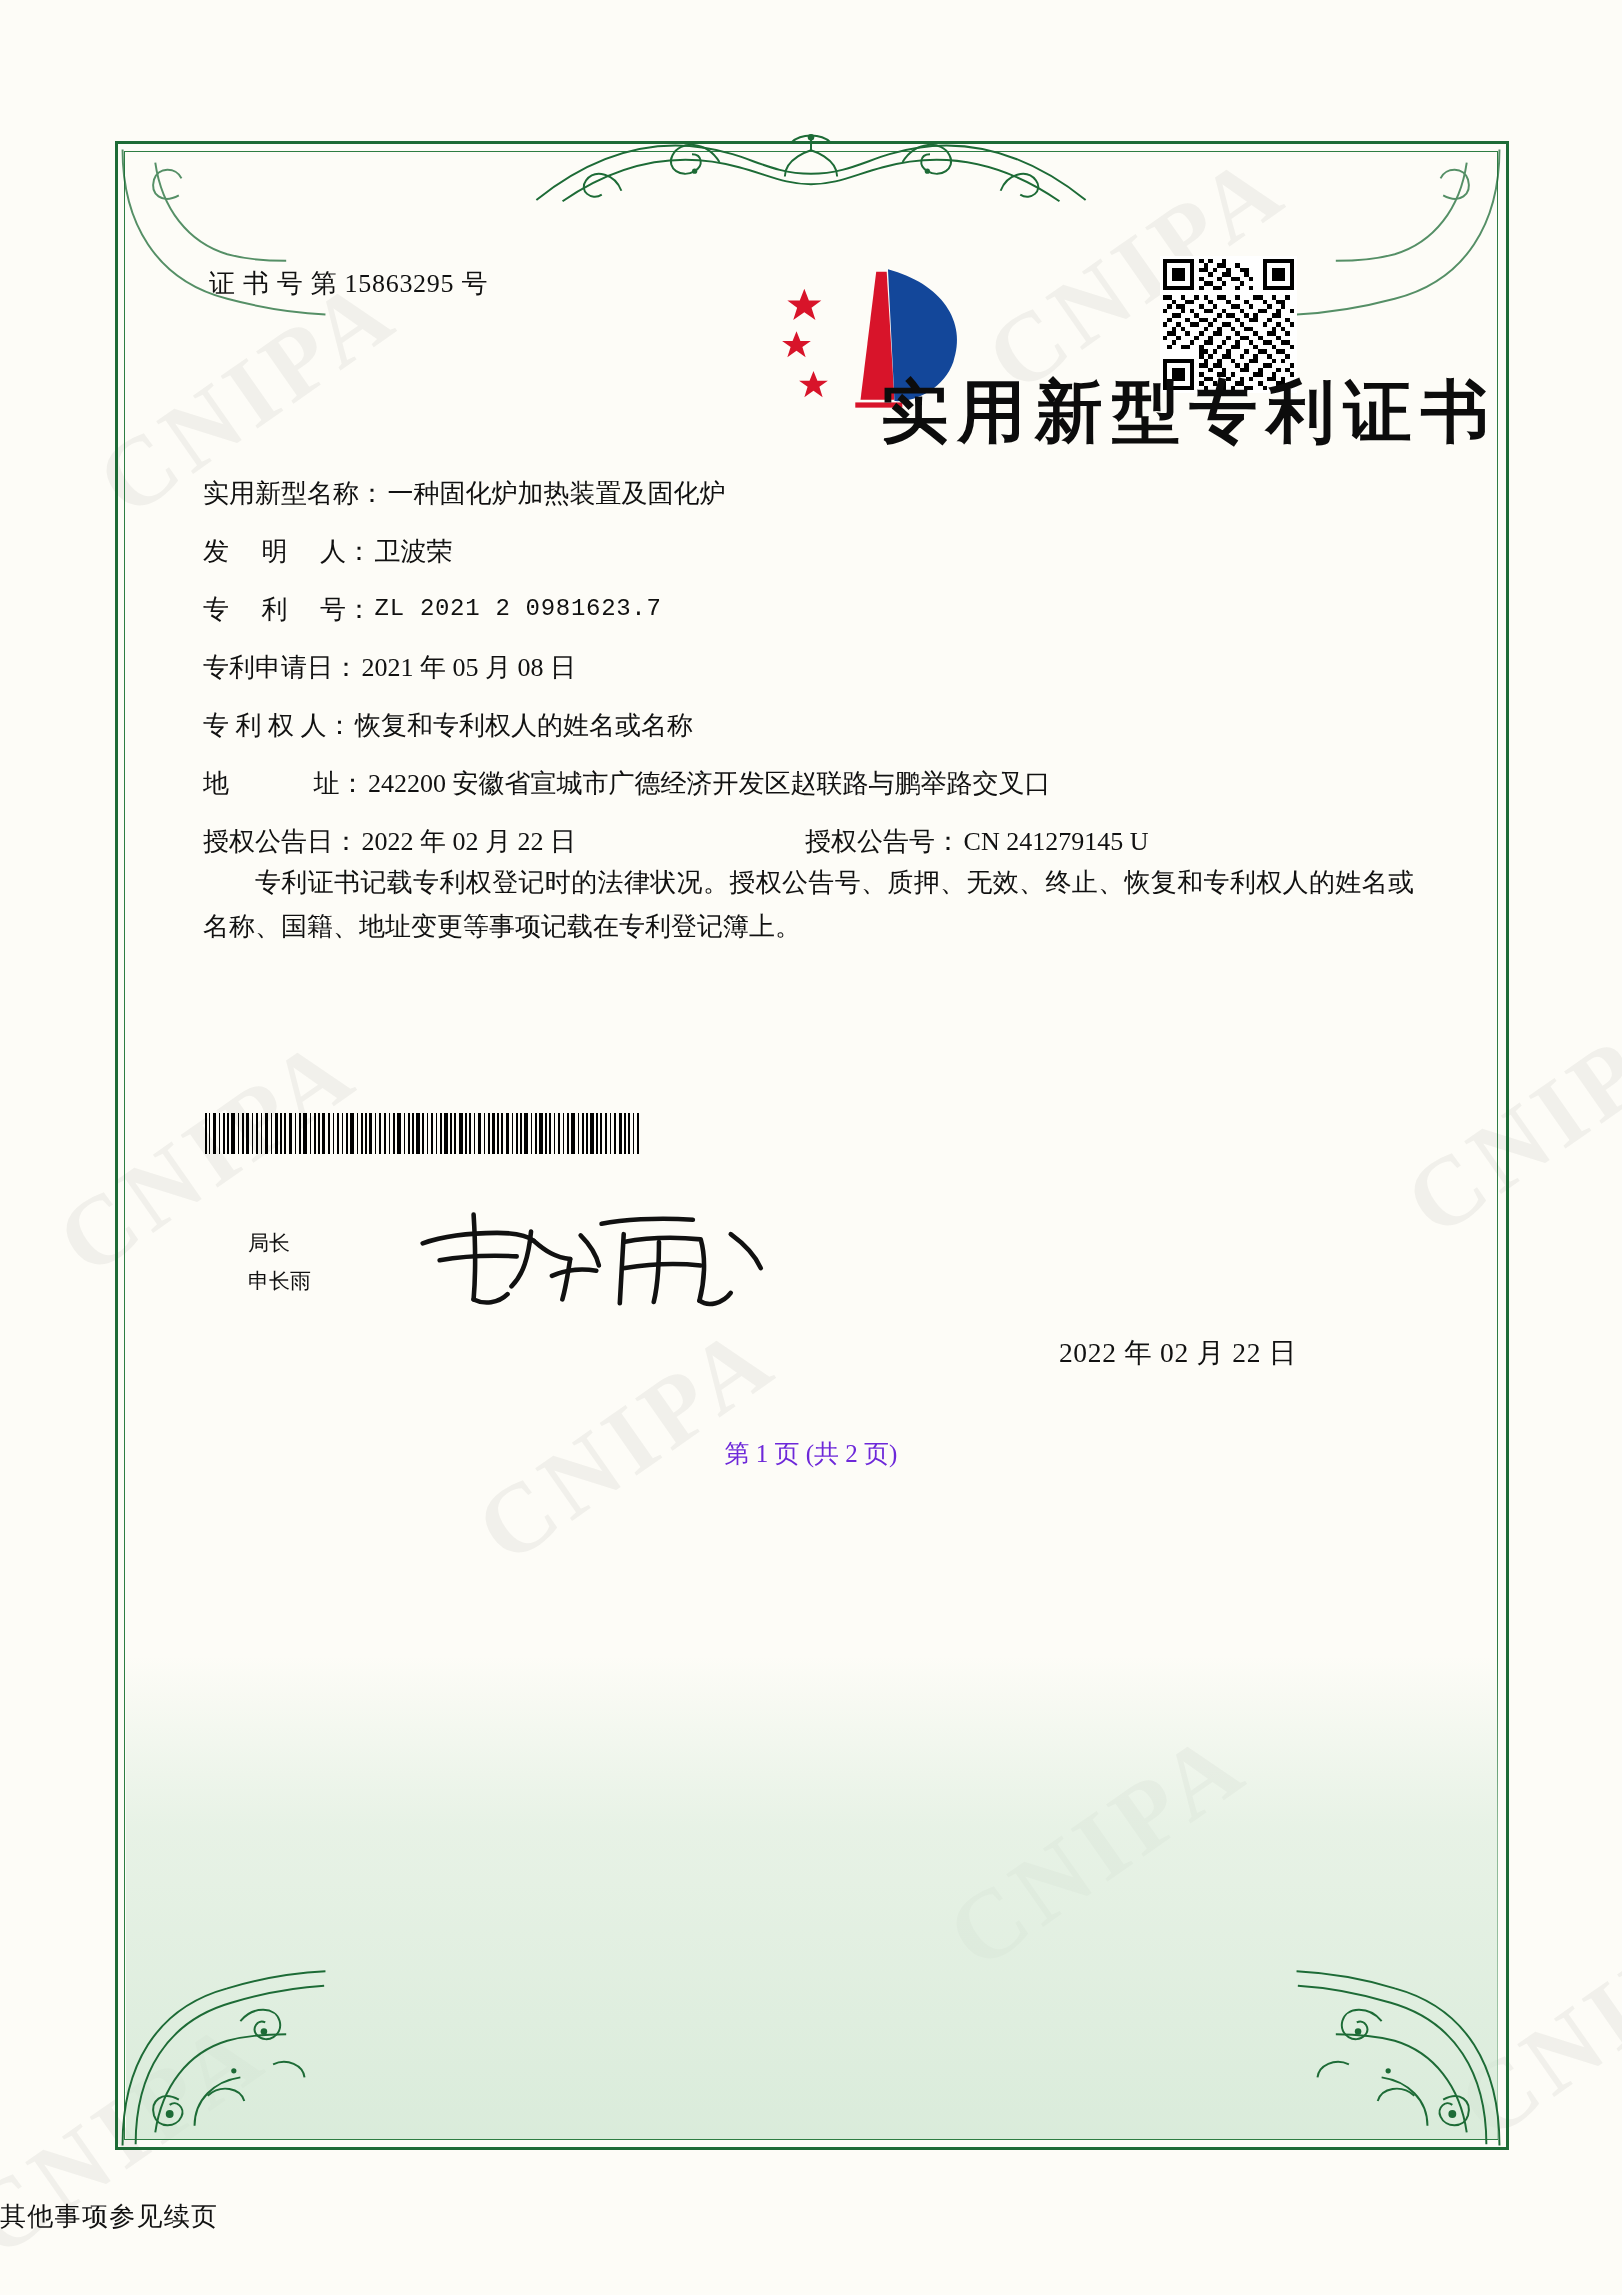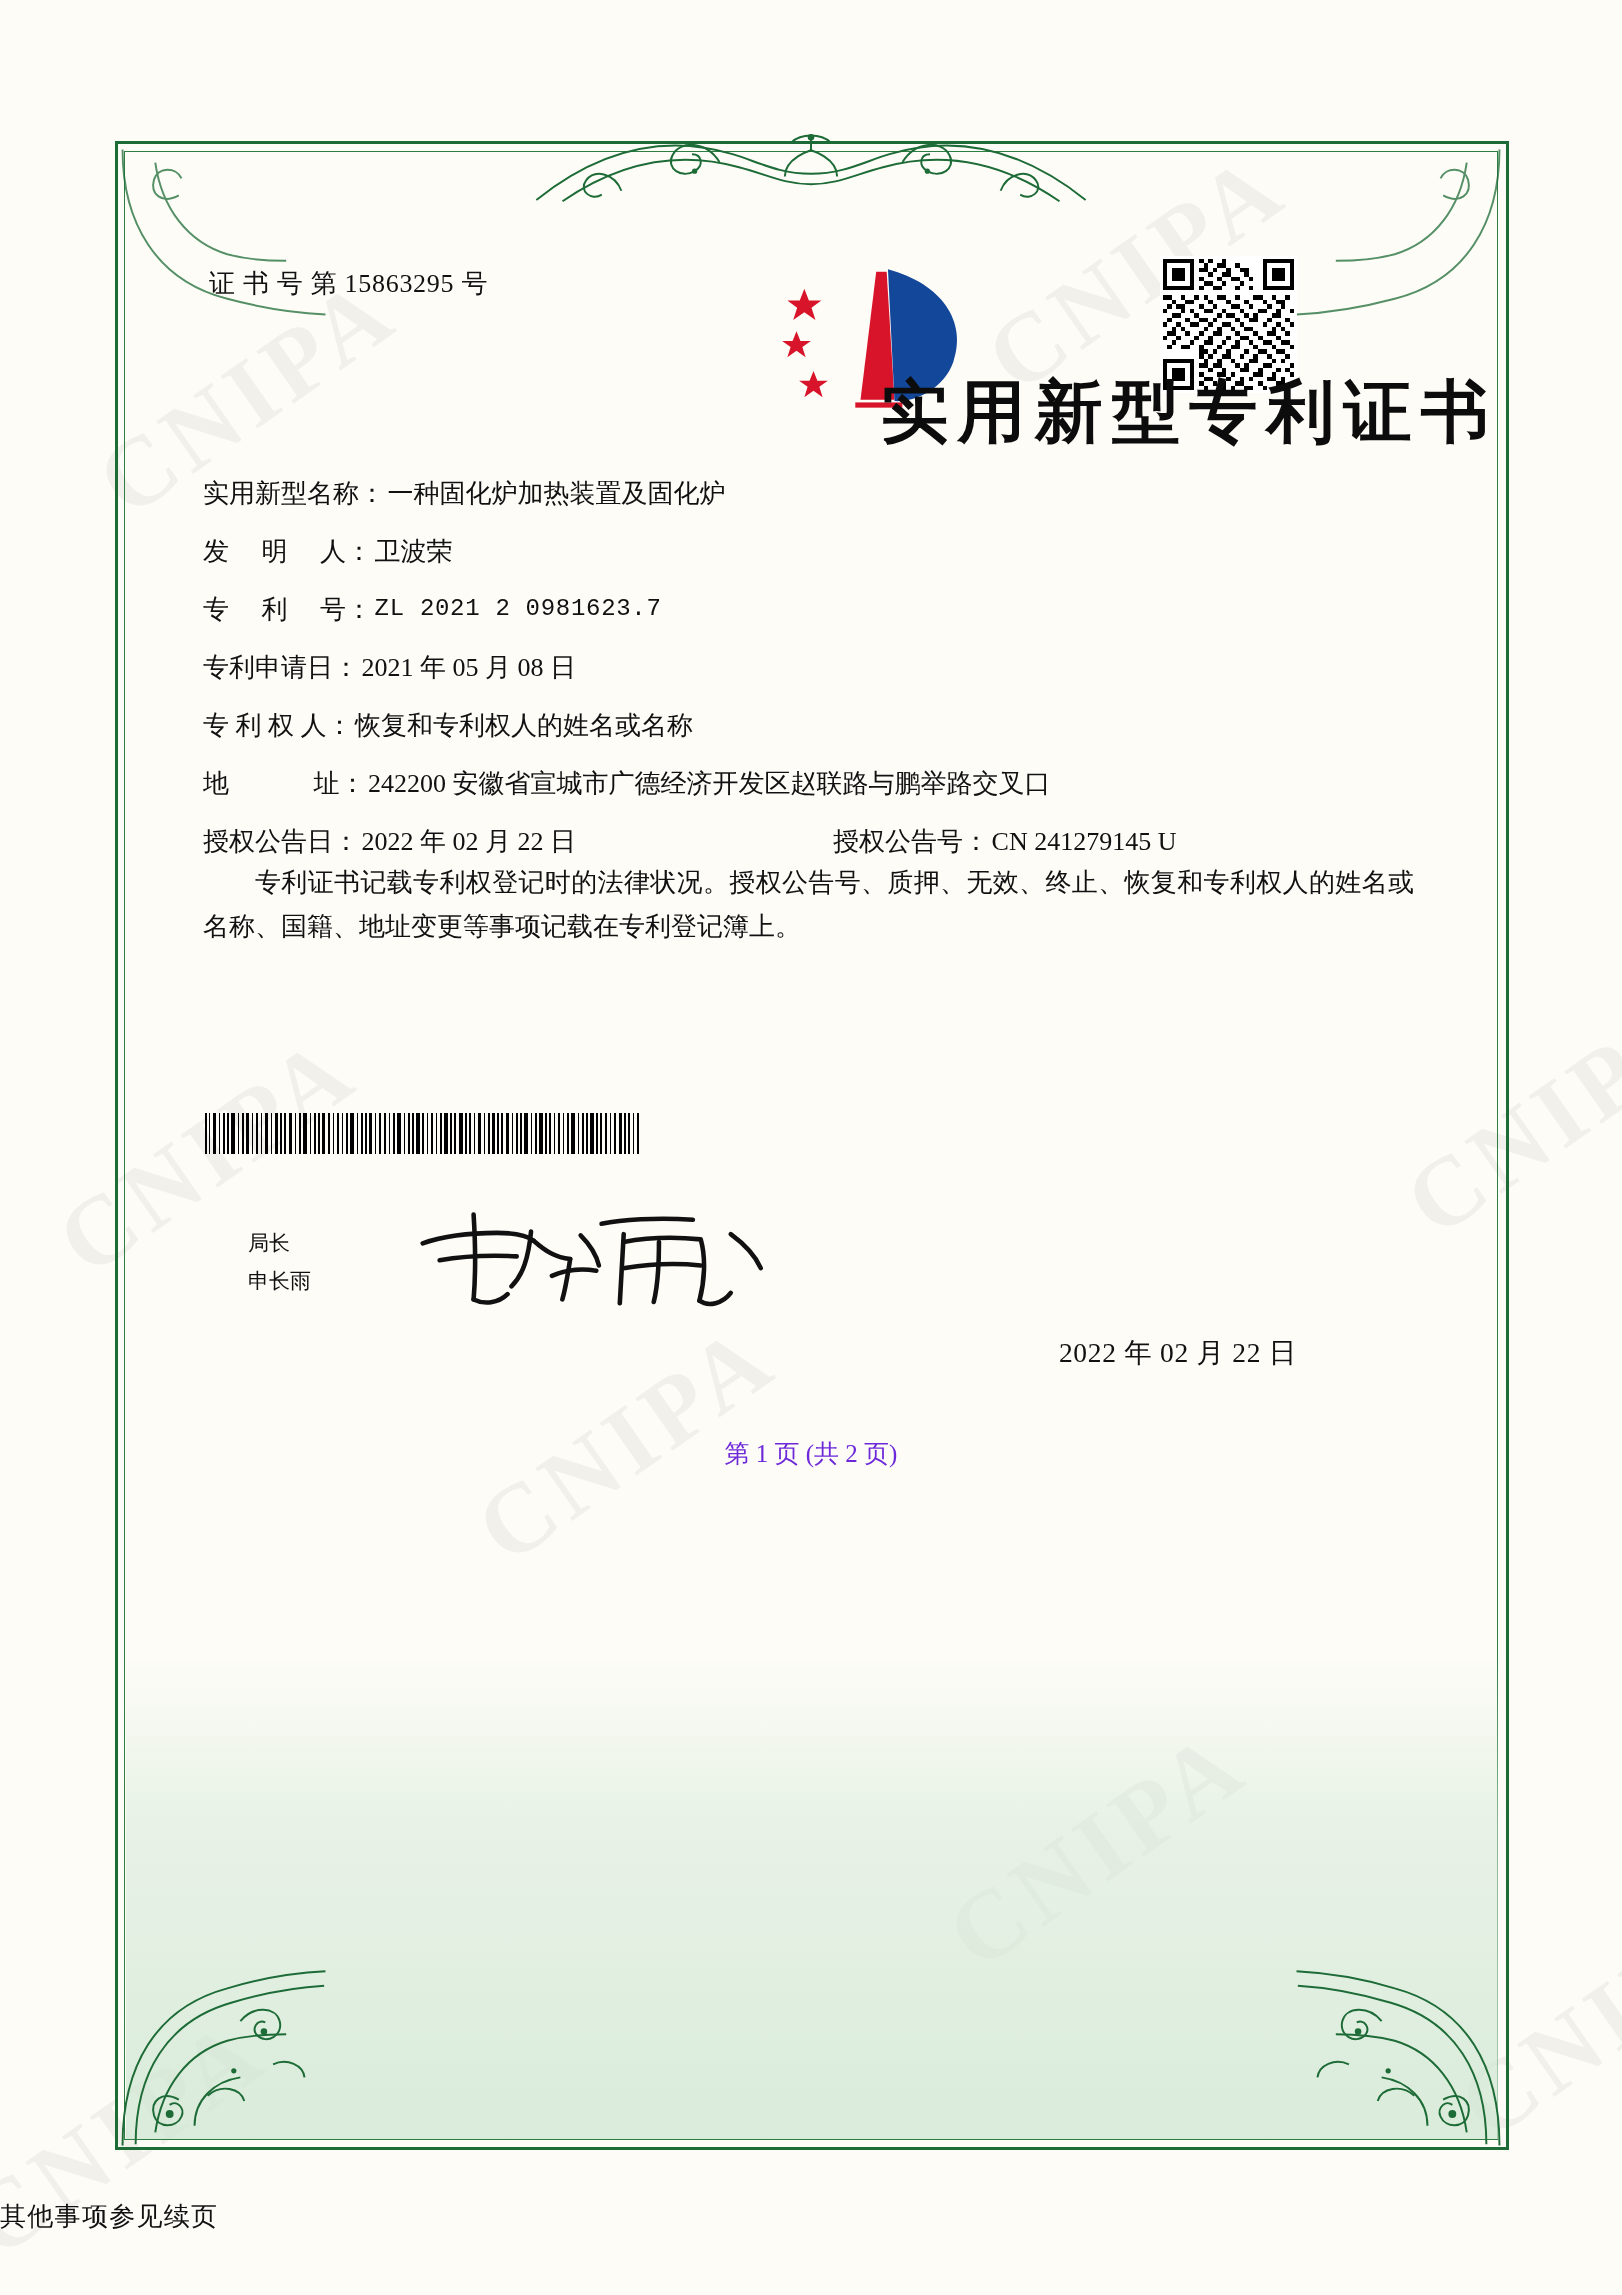--- a/index.html
+++ b/index.html
@@ -166,21 +166,20 @@
   }
   .f-value.mono {
     font-family: "Liberation Mono", monospace;
     font-size: 24px;
     letter-spacing: 0.7px;
   }
   .row-2col {
     display: flex;
     align-items: flex-start;
     margin-bottom: 19.6px;
-    gap: 28px;
   }
   .col-a { flex: 0 0 602px; display: flex; }
   .col-b { flex: 1 1 auto; display: flex; }
 
   .paragraphs {
     position: absolute;
     left: 79px;
     top: 710px;
     width: 1211px;
     font-size: 26px;

